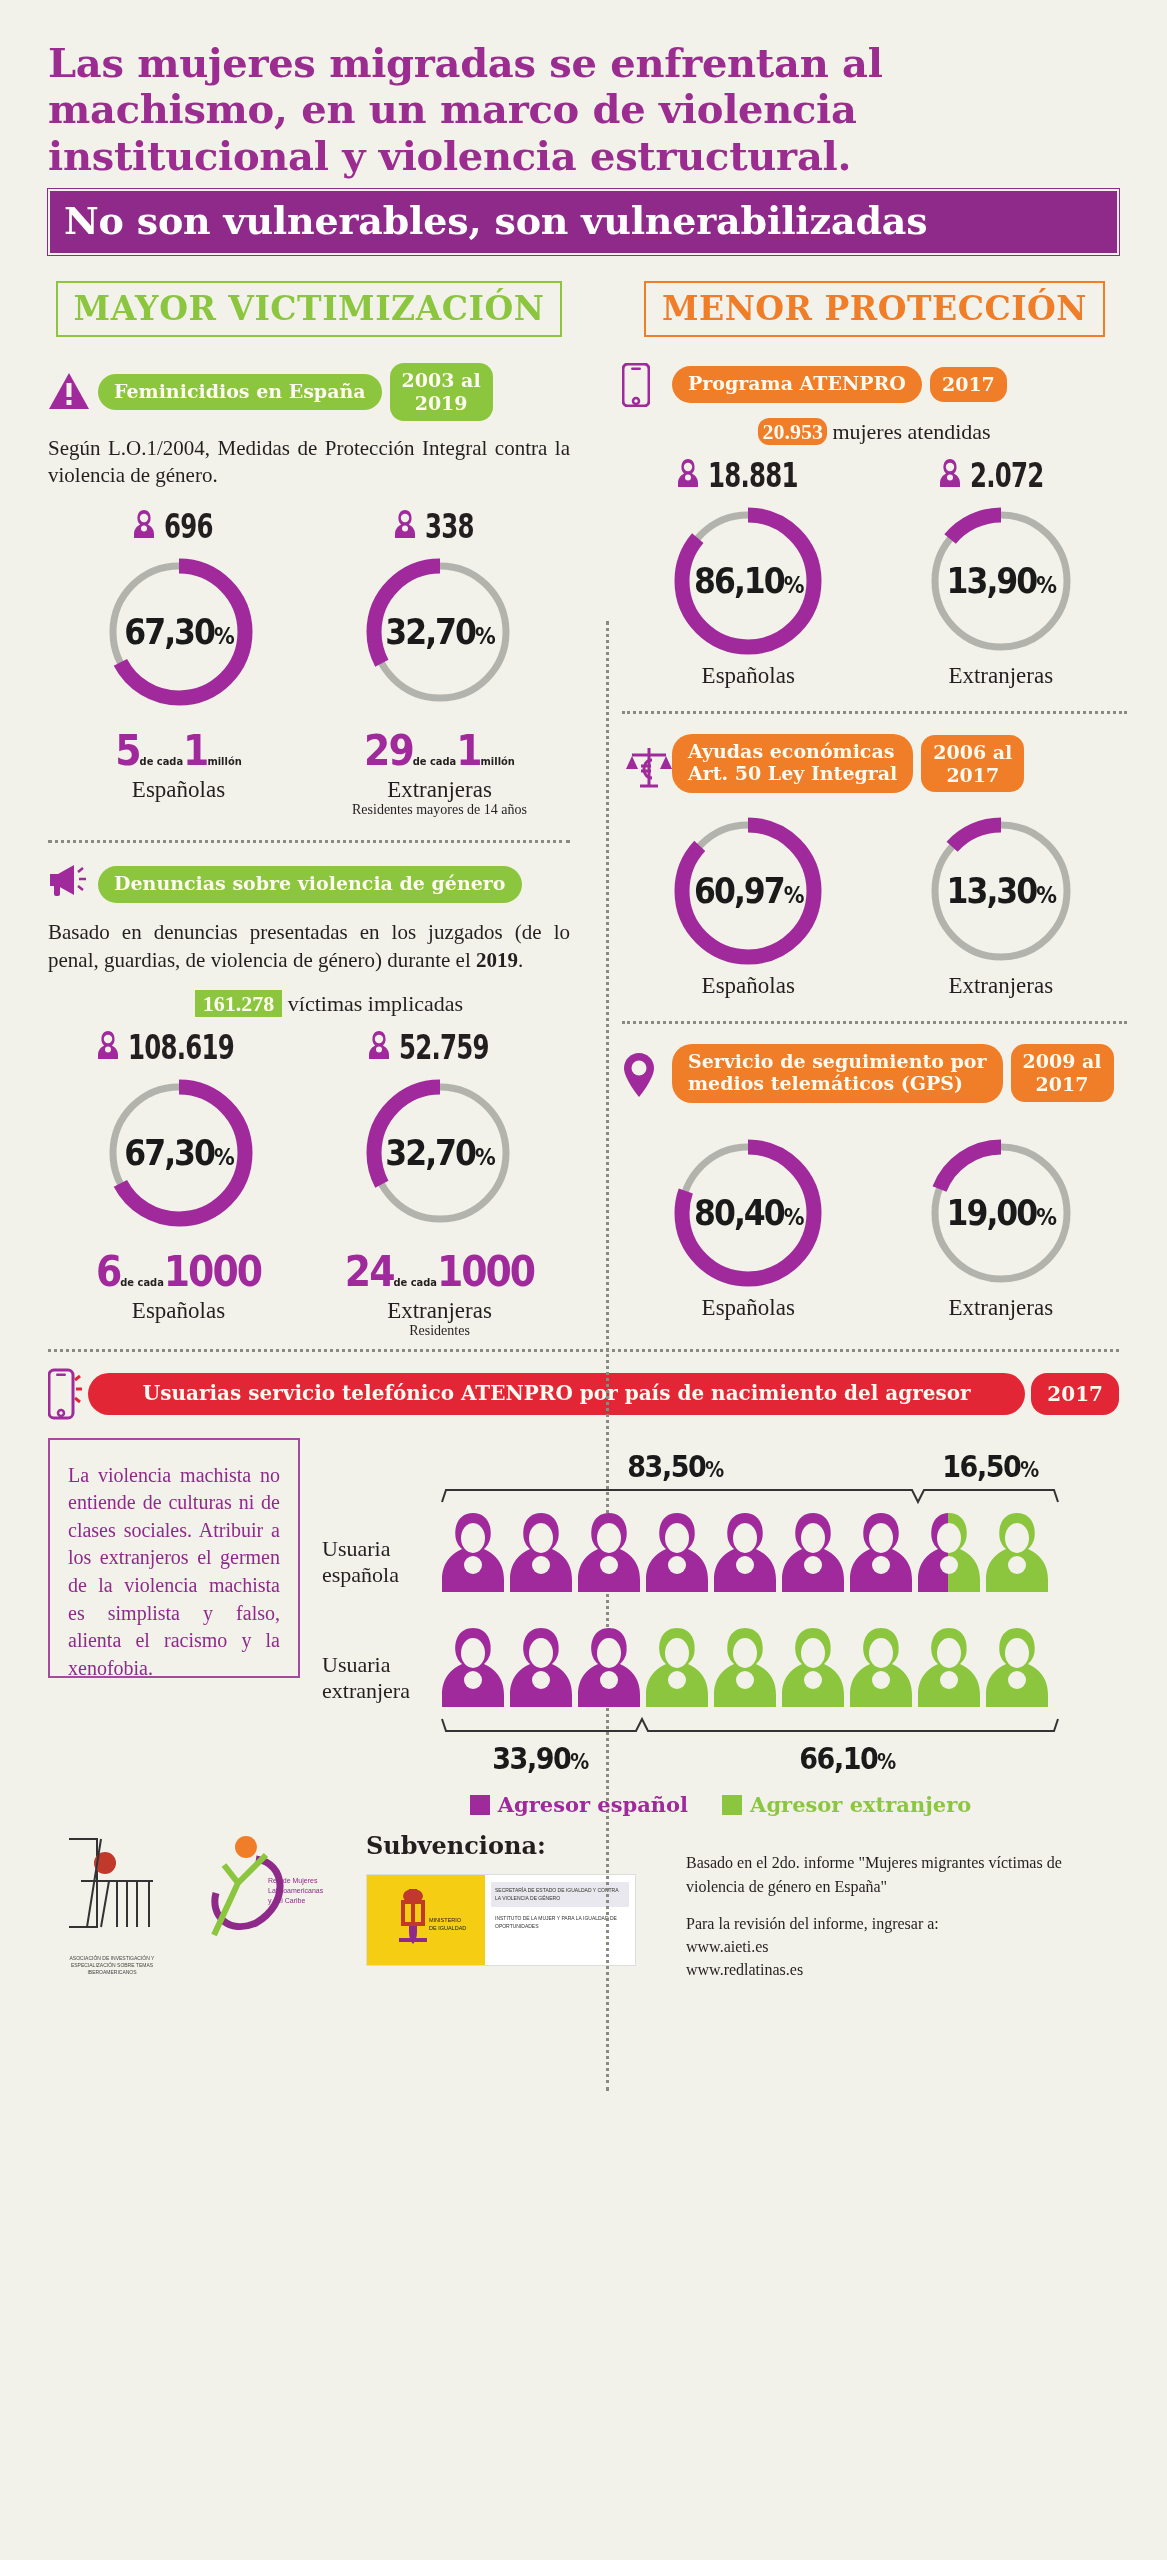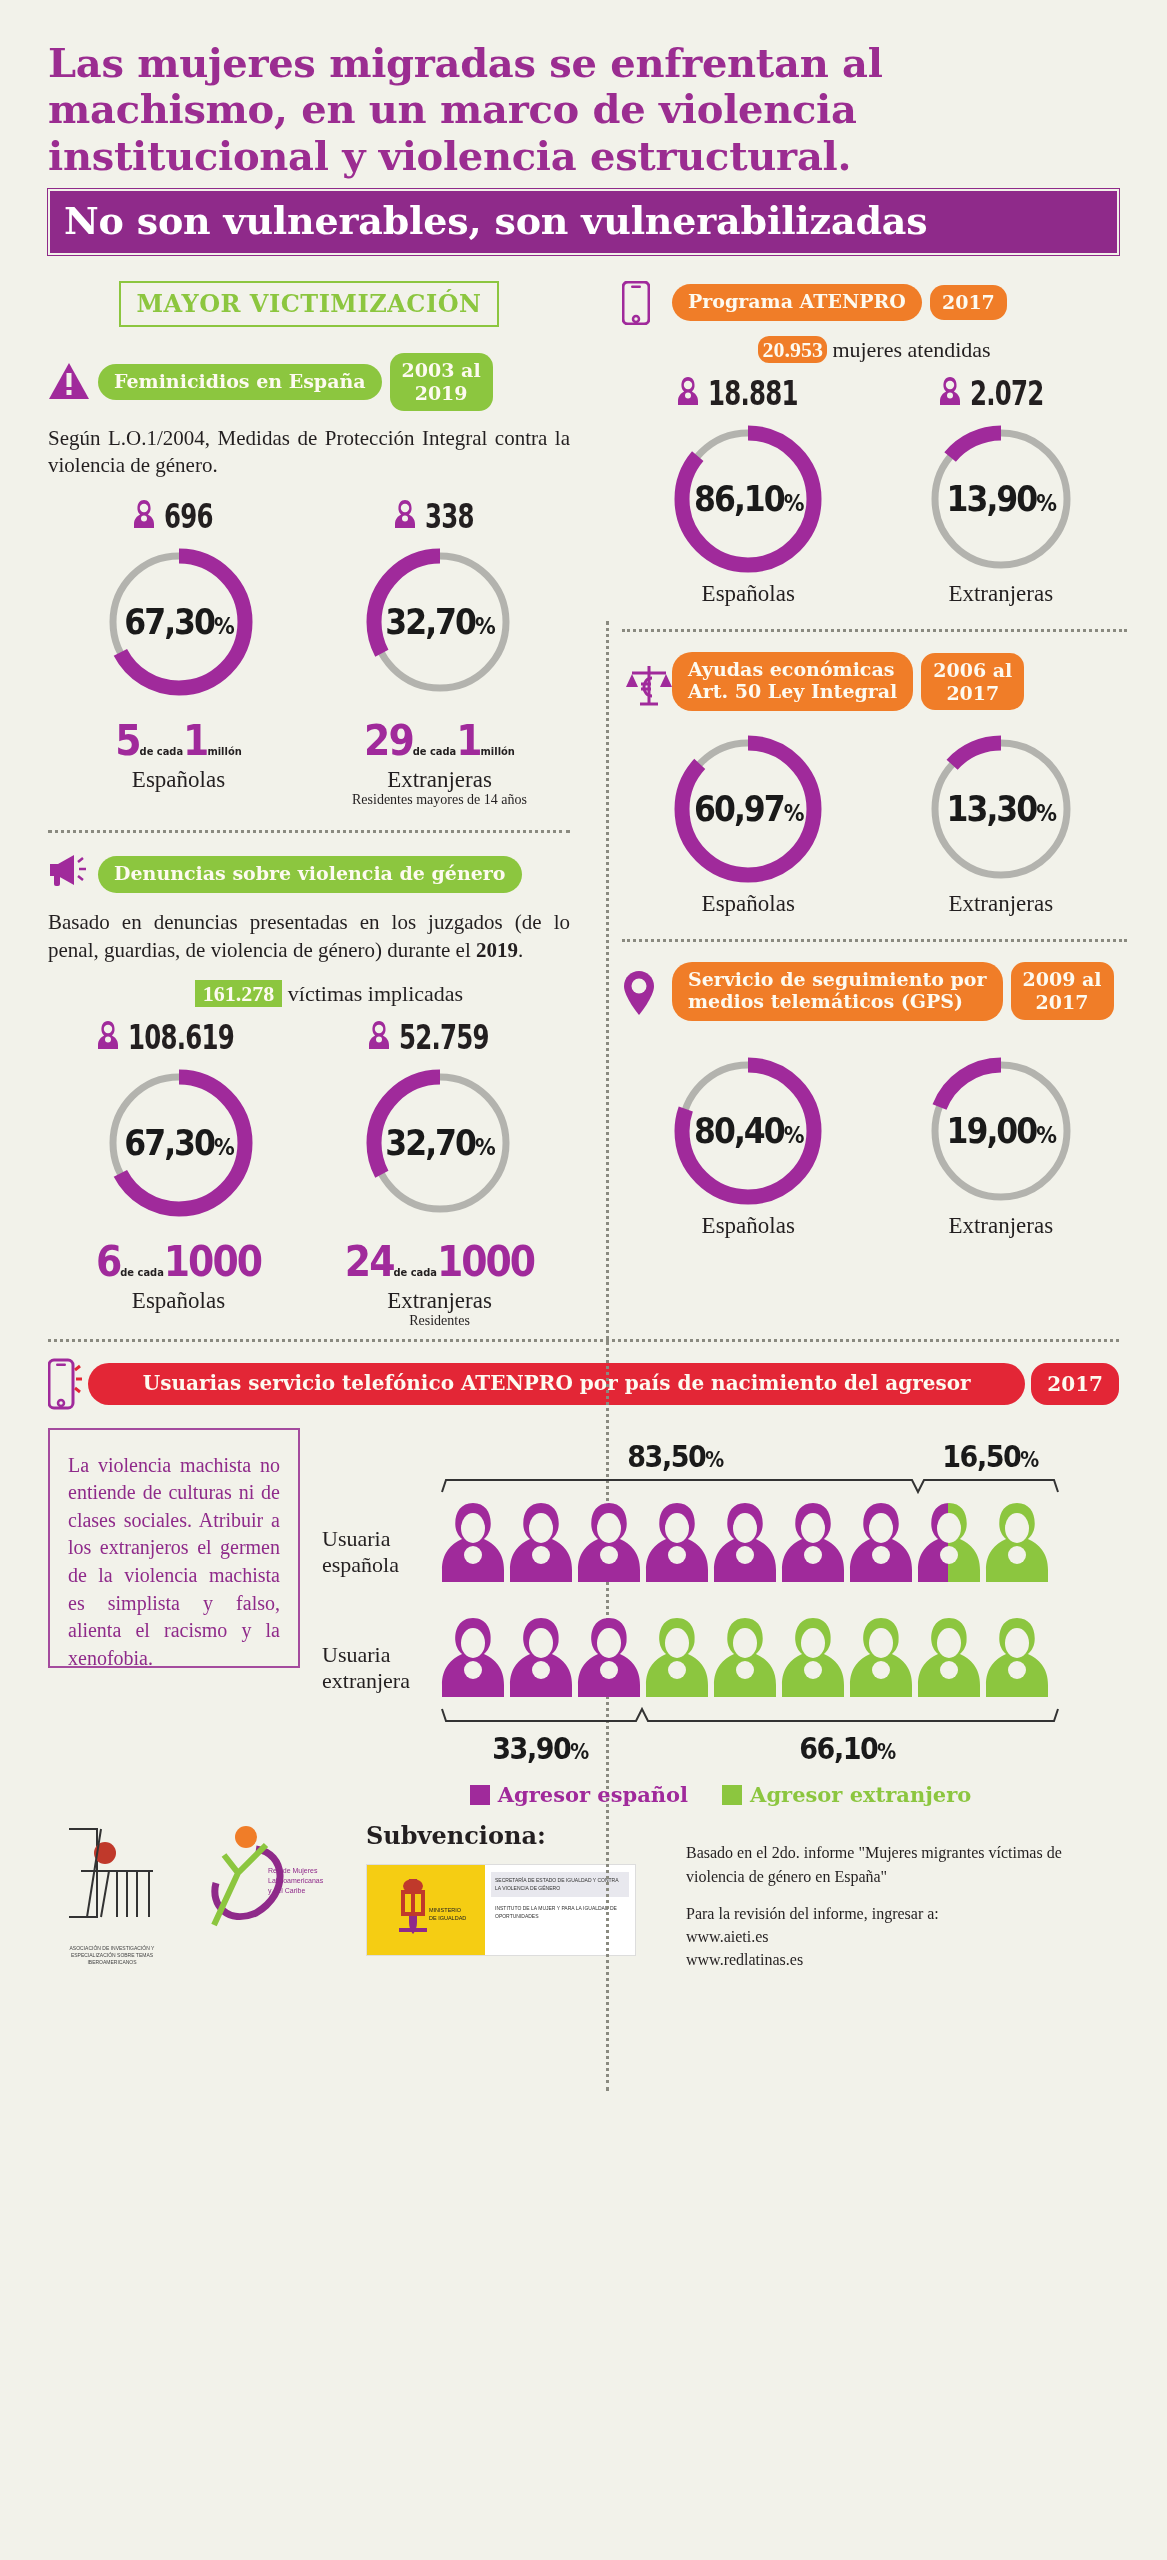--- a/index.html
+++ b/index.html
@@ -45,21 +45,21 @@
     position: absolute; left: 606px; top: 340px; height: 1470px;
     border-left: 3px dotted #8a8a80;
   }
 
   .sec-pill {
     display: inline-block;
     border: 2px solid #8cc63f;
     color: #8cc63f;
     font-family: "DejaVu Serif", serif;
     font-weight: bold;
-    font-size: 24px;
+    font-size: 33px;
     padding: 6px 16px 7px 16px;
     letter-spacing: 0.5px;
   }
   .sec-pill.orange { border-color: #f07d28; color: #f07d28; }
   .sec-title-wrap { text-align: center; margin-bottom: 26px; }
 
   
   .taghead { display: flex; align-items: center; gap: 8px; margin-bottom: 14px; }
   .taghead .ico { flex: 0 0 auto; width: 42px; height: 42px; position: relative; }
   .tag {
@@ -306,20 +306,23 @@
           <div class="ratio">
             <span class="big">24</span><span class="mid">de cada</span><span class="big">1000</span>
           </div>
           <div class="lbl">Extranjeras</div>
           <div class="sublbl">Residentes</div>
         </div>
       </div>
     </div>
 
     <div class="col-right">
+      <div class="sec-title-wrap">
+        <span class="sec-pill orange">MENOR PROTECCIÓN</span>
+      </div>
 
       <div class="taghead">
         <span class="ico">
           <svg width="28" height="44" viewBox="0 0 28 44">
               <rect x="1" y="1" width="26" height="42" rx="5" fill="none" stroke="#a02a9b" stroke-width="3"></rect>
               <rect x="9" y="4.5" width="10" height="2.5" rx="1.2" fill="#a02a9b"></rect>
               <circle cx="14" cy="38" r="3" fill="none" stroke="#a02a9b" stroke-width="2.5"></circle>
             </svg>
         </span>
         <span class="tag orange">Programa ATENPRO</span>

